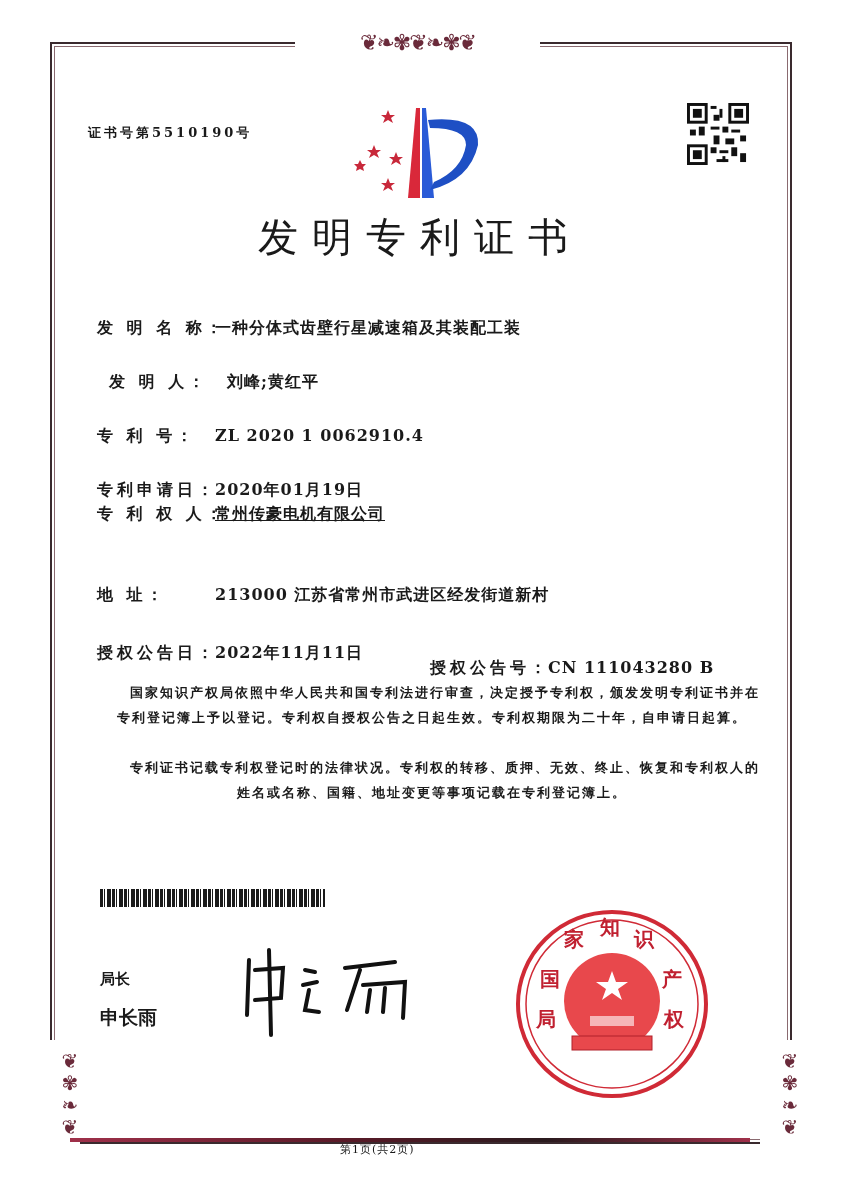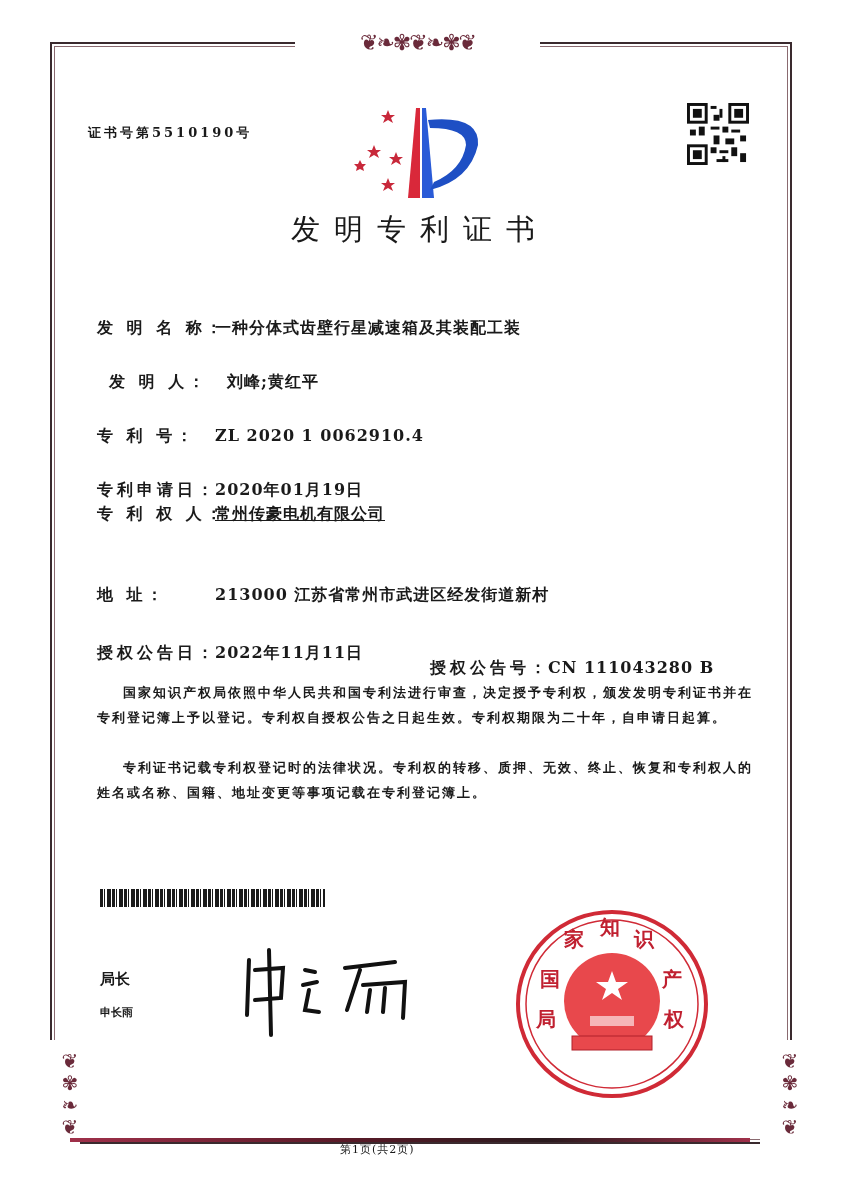--- a/index.html
+++ b/index.html
@@ -10,30 +10,30 @@
   .bottom-rule { position:absolute; left:70px; top:1138px; width:680px; height:4px;
                  background:linear-gradient(90deg,#a0304a,#5a1a28 40%,#2a1a1e 70%,#a0304a); }
   .orn { position:absolute; color:#6a2a3a; font-size:16px; letter-spacing:-2px; line-height:1; }
   .orn-top { left:295px; top:28px; width:245px; height:30px; background:#fff;
              display:flex; align-items:center; justify-content:center; font-size:22px; }
   .orn-corner { width:40px; font-size:20px; background:#fff; text-align:center; }
   .cert-no { position:absolute; left:88px; top:100px; font-size:13px; font-weight:bold; letter-spacing:3px;margin-top:24px; }
   .logo { position:absolute; left:350px; top:100px; width:140px; height:100px; }
   .qr { position:absolute; left:684px; top:103px; width:68px; height:62px; }
   .title { position:absolute; left:220px; top:210px; width:400px; text-align:center;
-           font-size:29px; letter-spacing:14px; font-family:"DejaVu Sans","Liberation Sans",sans-serif; }
+           font-size:40px; letter-spacing:14px; font-family:"DejaVu Sans","Liberation Sans",sans-serif; }
   .field { position:absolute; left:97px; font-size:16px; font-weight:bold; white-space:nowrap; }
   .field .lbl { display:inline-block; width:118px; letter-spacing:4px; }
   .field .val { letter-spacing:1px; }
   .para { position:absolute; left:97px; width:670px; font-size:13px; font-weight:bold;
-          line-height:25px; text-indent:26px; letter-spacing:2px; }
+          line-height:25px; text-indent:26px; letter-spacing:2px;text-align:center; }
   .barcode { position:absolute; left:100px; top:889px; width:225px; height:18px;
              background:repeating-linear-gradient(90deg,#1a1a1a 0 3px,#fff 3px 4px,#1a1a1a 4px 5px,#fff 5px 7px,#1a1a1a 7px 11px,#fff 11px 12px); }
   .dir-role { position:absolute; left:100px; top:970px; font-size:15px; font-weight:bold; }
-  .dir-name { position:absolute; left:100px; top:1005px; font-size:11px; font-weight:bold; }
+  .dir-name { position:absolute; left:100px; top:1005px; font-size:19px; font-weight:bold; }
   .signature { position:absolute; left:235px; top:940px; width:200px; height:100px; }
   .seal { position:absolute; left:512px; top:906px; width:200px; height:196px; }
   .page-no { position:absolute; left:340px; top:1103px; font-size:11px; letter-spacing:1px;margin-top:39px; }
 </style>
 </head>
 <body>
 
 <div class="frame"></div>
 <div class="orn orn-top">❦❧✾❦❧✾❦</div>
 <div class="orn orn-corner" style="left:40px;top:1040px;height:105px;writing-mode:vertical-rl;">❦✾❧❦</div>

